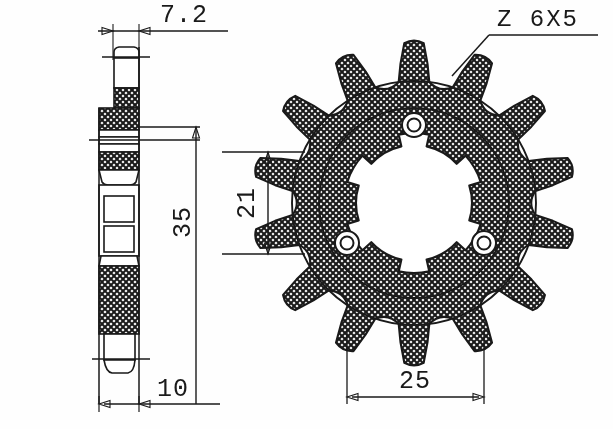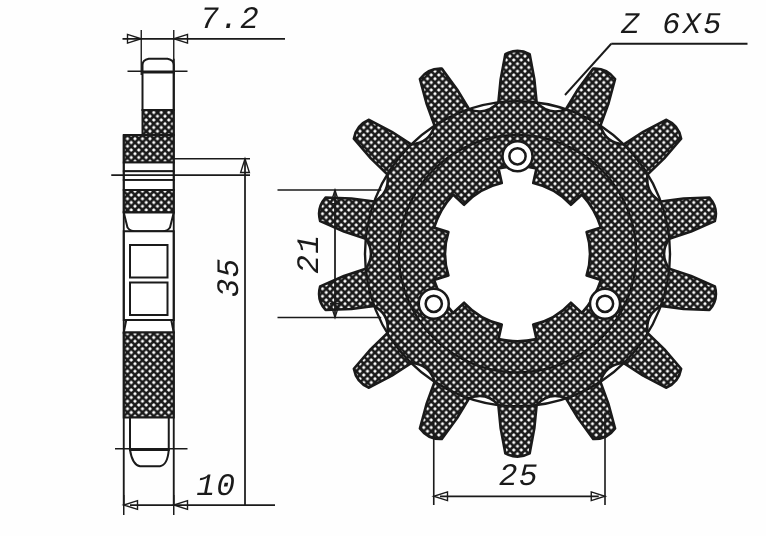--- a/index.html
+++ b/index.html
@@ -10,21 +10,20 @@
   }
   body {
     font-family: "Liberation Sans", sans-serif;
   }
   #drawing-root {
     position: relative;
     width: 613px;
     height: 429px;
     background: #fefefe;
     overflow: hidden;
-    font-style: italic;
   }
   #drawing-svg {
     display: block;
     width: 613px;
     height: 429px;
   }
   .dim-text {
     font-family: "Liberation Mono", monospace;
     font-size: 25px;
     fill: #1a1a1a;

